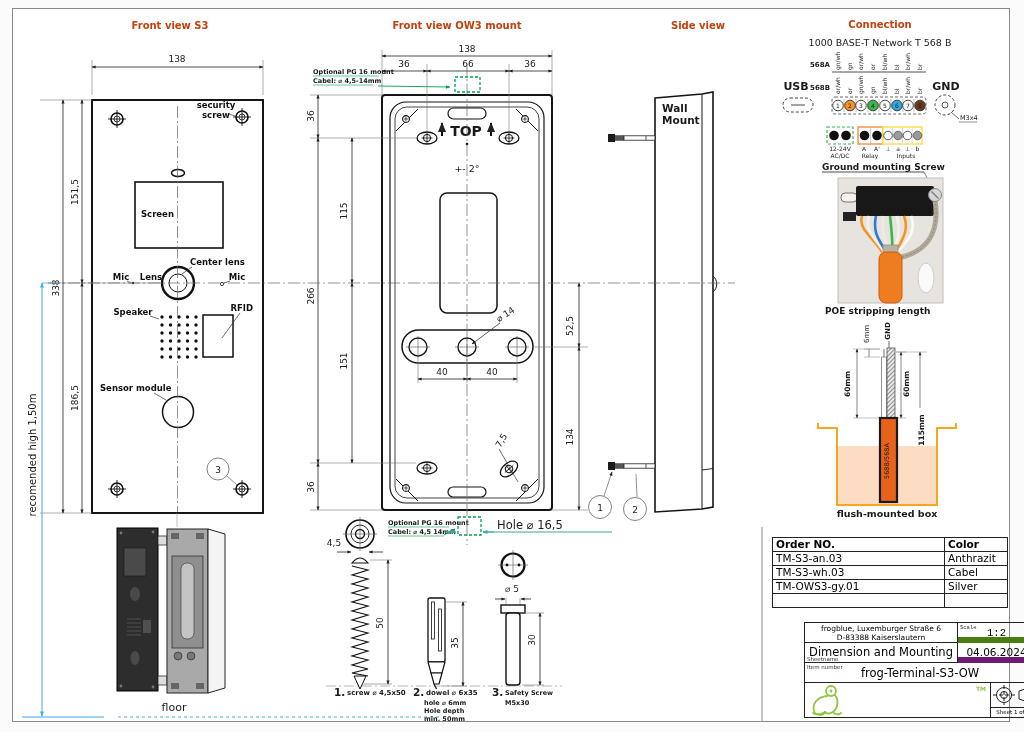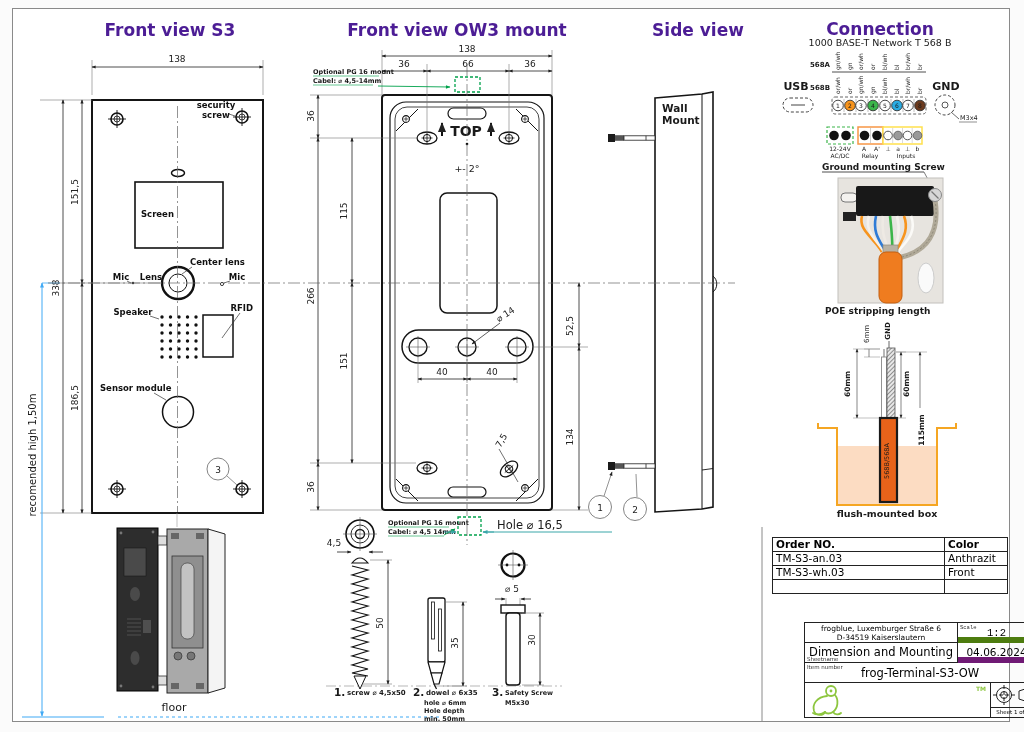--- a/index.html
+++ b/index.html
@@ -1,18 +1,18 @@
 <!DOCTYPE html>
 <html><head>
 <meta charset="utf-8">
 <style>
   html,body{margin:0;padding:0;background:#e9e9e9;}
   .page{position:relative;width:1024px;height:732px;background:#fbfbfb;font-family:"Liberation Sans",sans-serif;overflow:hidden;}
   .frame{position:absolute;left:12px;top:8px;width:998px;height:714px;background:#fff;border:1.2px solid #8a8a8a;box-sizing:border-box;}
-  .vtitle{position:absolute;transform:translateX(-50%);font-weight:bold;font-size:17px;color:#4c1d95;white-space:nowrap;font-family:"DejaVu Sans","Liberation Sans",sans-serif;}
+  .vtitle{position:absolute;transform:translateX(-50%);font-weight:bold;font-size:10px;color:#c2410c;white-space:nowrap;font-family:"DejaVu Sans","Liberation Sans",sans-serif;}
   svg{position:absolute;left:0;top:0;}
   svg text{font-family:"DejaVu Sans","Liberation Sans",sans-serif;fill:#1a1a1a;}
   .dimtxt{font-size:9px;fill:#222;}
   .lbl{font-size:8.5px;font-weight:bold;fill:#111;}
   .small-lbl{font-size:6.5px;font-weight:bold;}
   
   .order-table{position:absolute;left:772px;top:537px;border-collapse:collapse;table-layout:fixed;}
   .order-table th,.order-table td{border:1px solid #222;font-size:10.5px;padding:0 3px;height:13px;line-height:1.05;text-align:left;overflow:hidden;white-space:nowrap;font-family:"DejaVu Sans","Liberation Sans",sans-serif;}
   .order-table th{font-weight:bold;}
   .col-order{width:165px;} .col-color{width:56px;margin-left:19px;}
@@ -580,33 +580,37 @@
         <tr>
       <th class="col-order">Order NO.</th>
       <th class="col-color">Color</th>
     </tr>
     <tr>
       <td>TM-S3-an.03</td>
       <td>Anthrazit</td>
     </tr>
     <tr>
       <td>TM-S3-wh.03</td>
-      <td>Front</td>
+      <td>Cabel</td>
+    </tr>
+    <tr>
+      <td>TM-OWS3-gy.01</td>
+      <td>Silver</td>
     </tr>
     <tr>
       <td></td>
       <td></td>
     </tr>
   </tbody>
     </table>
 
   <div class="tblock">
     <div class="tb-cell tb-company">
       <div>frogblue, Luxemburger Straße 6</div>
-      <div>D-34519 Kaiserslautern</div>
+      <div>D-83388 Kaiserslautern</div>
     </div>
     <div class="tb-cell tb-scale">
       <span class="tb-tiny">Scale</span>
       <div class="tb-scaleval">1:2</div>
     </div>
     <div class="tb-cell tb-sheetname">
       <div class="main">Dimension and Mounting</div>
       <span class="tiny">Sheetname</span>
     </div>
     <div class="tb-cell tb-date">

